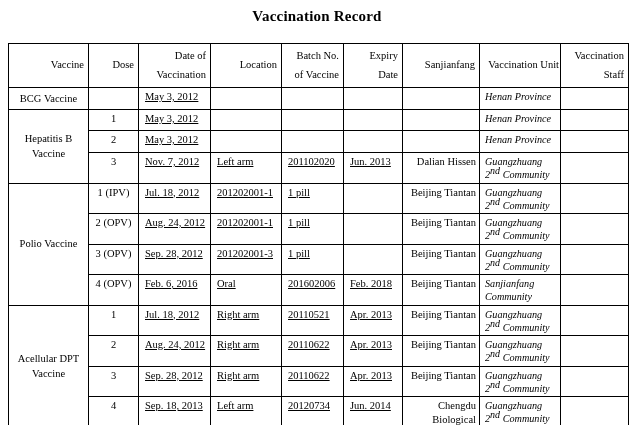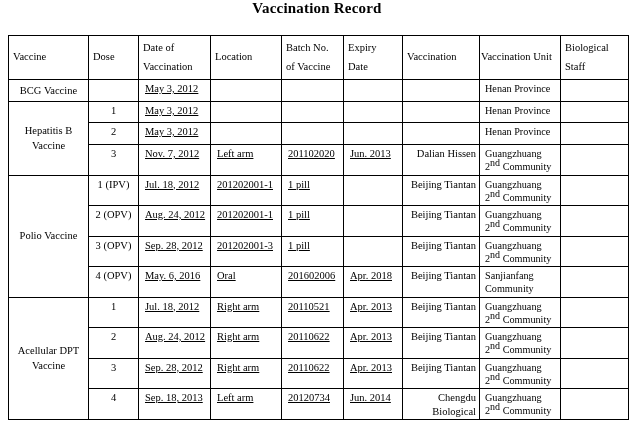--- a/index.html
+++ b/index.html
@@ -9,21 +9,21 @@
     width: 634px;
     height: 425px;
     font-family: "Liberation Serif", "DejaVu Serif", serif;
     color: #000000;
     overflow: hidden;
   }
   .page-title {
     text-align: center;
     font-weight: bold;
     font-size: 15px;
-    padding-top: 0;
+    padding-top: 8px;
     margin: 0 0 0 0;
     letter-spacing: 0.2px;
   }
   table.vax {
     border-collapse: collapse;
     table-layout: fixed;
     width: 620px;
     margin: 18px 0 0 8px;
     border: 1.5px solid #000000;
   }
@@ -31,39 +31,39 @@
     border: 1px solid #000000;
     font-size: 10.5px;
     font-weight: normal;
     padding: 1px 4px;
     overflow: hidden;
     line-height: 1.3;
     vertical-align: top;
     background: #ffffff;
   }
   .vax th {
-    text-align: left;
+    text-align: right;
     vertical-align: middle;
     line-height: 1.8;
   }
   .vax th.nowrap { white-space: nowrap; padding: 2px 1px; }
   td.c-vaccine {
     text-align: center;
     vertical-align: middle;
     padding: 1px 2px;
     line-height: 1.5;
   }
   td.c-dose { text-align: center; padding-top: 2px; }
   td.c-date, td.c-loc, td.c-batch, td.c-exp {
     white-space: nowrap;
     padding: 2px 2px 1px 6px;
     text-decoration: underline;
   }
   td.c-mfr { padding: 2px 3px 1px 5px; text-align: right; }
-  td.c-unit { padding: 2px 2px 1px 5px; font-size: 10.2px; }
+  td.c-unit { padding: 2px 2px 1px 5px; font-size: 10.2px; font-style: italic; }
   td.c-staff { padding: 2px 2px; }
   sup { font-size: 10px; line-height: 0; }
   tr.h44 { height: 44px; }
   tr.h22 { height: 22px; }
   tr.h21 { height: 21px; }
   tr.h27 { height: 27px; }
   tr.h28 { height: 28px; }
   tr.h29 { height: 29px; }
   tr.h30 { height: 30px; }
 </style>
@@ -85,23 +85,23 @@
       <col style="width:68px">
   </colgroup>
   <tbody>
     <tr class="h44">
       <th>Vaccine</th>
       <th>Dose</th>
       <th>Date of Vaccination</th>
       <th>Location</th>
       <th>Batch No. of Vaccine</th>
       <th>Expiry Date</th>
-      <th>Vaccination</th>
+      <th>Sanjianfang</th>
       <th class="nowrap">Vaccination Unit</th>
-      <th>Biological Staff</th>
+      <th>Vaccination Staff</th>
     </tr>
 
     <tr class="h22">
       <td class="c-vaccine">BCG Vaccine</td>
       <td class="c-dose"></td>
       <td class="c-date">May 3, 2012</td>
       <td class="c-loc"></td>
       <td class="c-batch"></td>
       <td class="c-exp"></td>
       <td class="c-mfr"></td>
@@ -167,24 +167,24 @@
       <td class="c-date">Sep. 28, 2012</td>
       <td class="c-loc">201202001-3</td>
       <td class="c-batch">1 pill</td>
       <td class="c-exp"></td>
       <td class="c-mfr">Beijing Tiantan</td>
       <td class="c-unit supfix">Guangzhuang 2<sup>nd</sup> Community</td>
       <td class="c-staff"></td>
     </tr>
     <tr class="h29">
       <td class="c-dose">4 (OPV)</td>
-      <td class="c-date">May. 6, 2016</td>
+      <td class="c-date">Feb. 6, 2016</td>
       <td class="c-loc">Oral</td>
       <td class="c-batch">201602006</td>
-      <td class="c-exp">Apr. 2018</td>
+      <td class="c-exp">Feb. 2018</td>
       <td class="c-mfr">Beijing Tiantan</td>
       <td class="c-unit supfix">Sanjianfang Community</td>
       <td class="c-staff"></td>
     </tr>
 
     <tr class="h30">
       <td class="c-vaccine" rowspan="4">Acellular DPT Vaccine</td>
       <td class="c-dose">1</td>
       <td class="c-date">Jul. 18, 2012</td>
       <td class="c-loc">Right arm</td>

